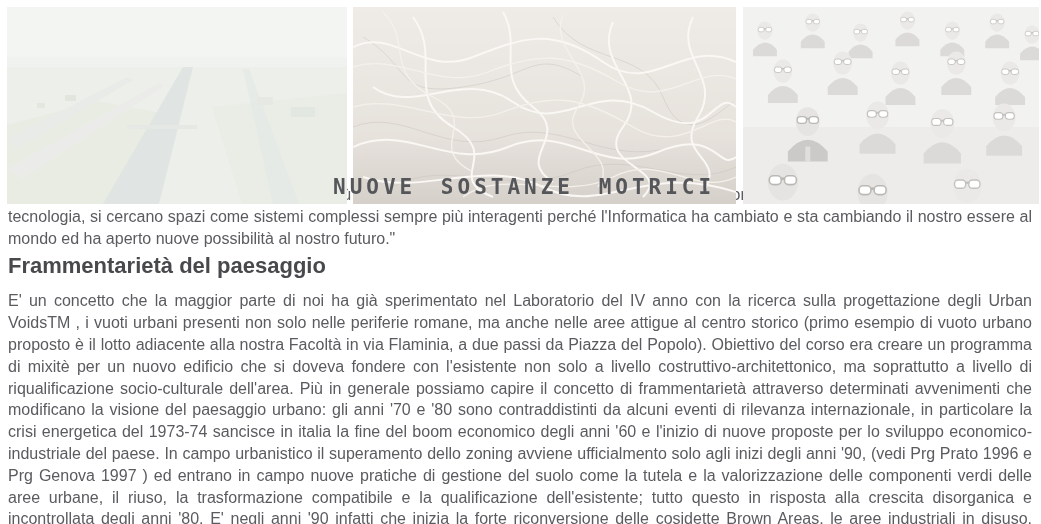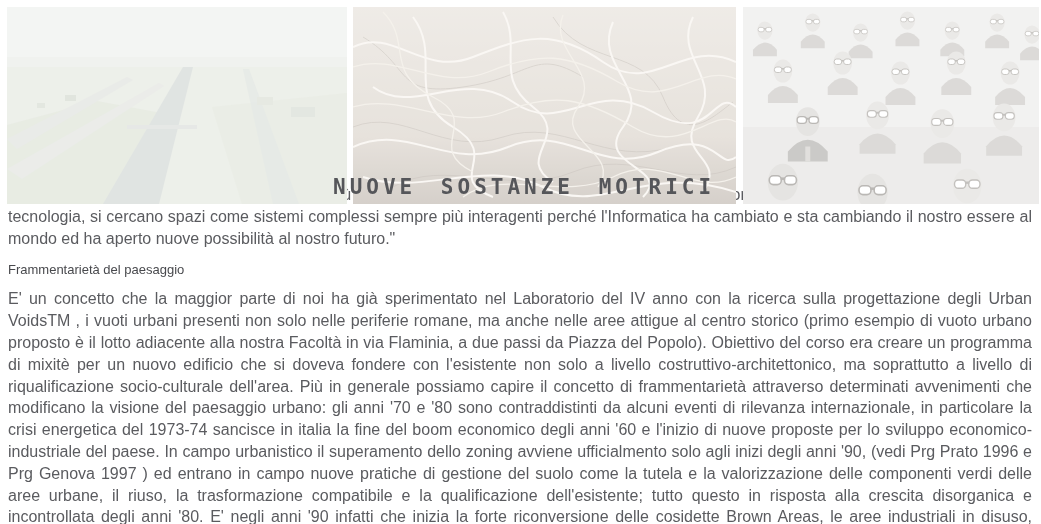--- a/index.html
+++ b/index.html
@@ -44,24 +44,24 @@
   
   .content { margin: 0 9px 0 8px; }
   .quote {
     margin: 17px 0 0 0;
     color: #5a5b5f;
     font-size: 16px;
     line-height: 21.8px;
     text-align: justify;
   }
   .heading {
-    margin: 13px 0 0 0;
+    margin: 4px 0 0 0;
     color: #48494d;
-    font-size: 13px;
-    font-weight: 400;
+    font-size: 22px;
+    font-weight: 700;
   }
   .body-text {
     margin: 11px 0 0 0;
     color: #5a5b5f;
     font-size: 16px;
     line-height: 21.8px;
     text-align: justify;
   }
 </style>
 </head>

